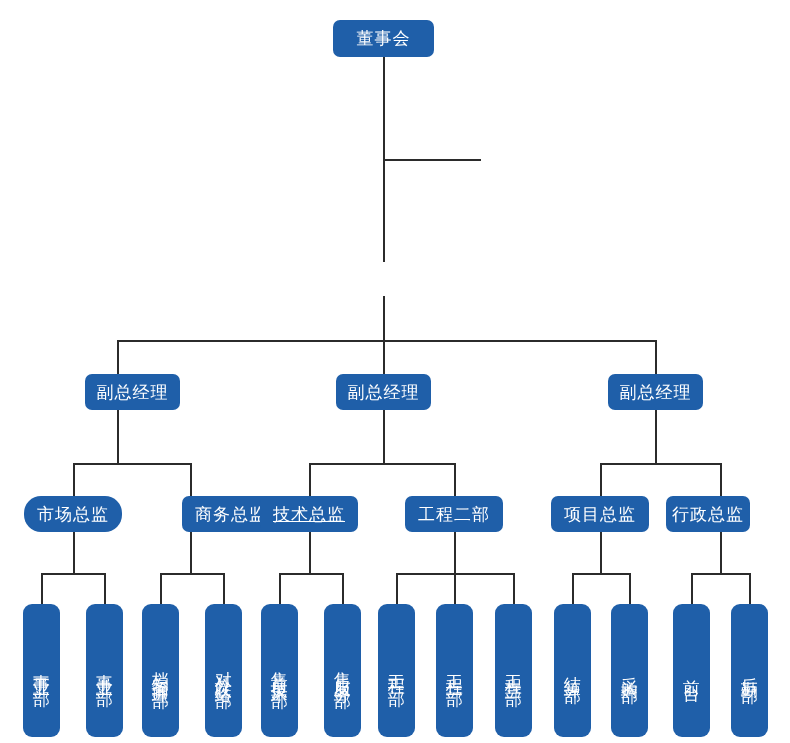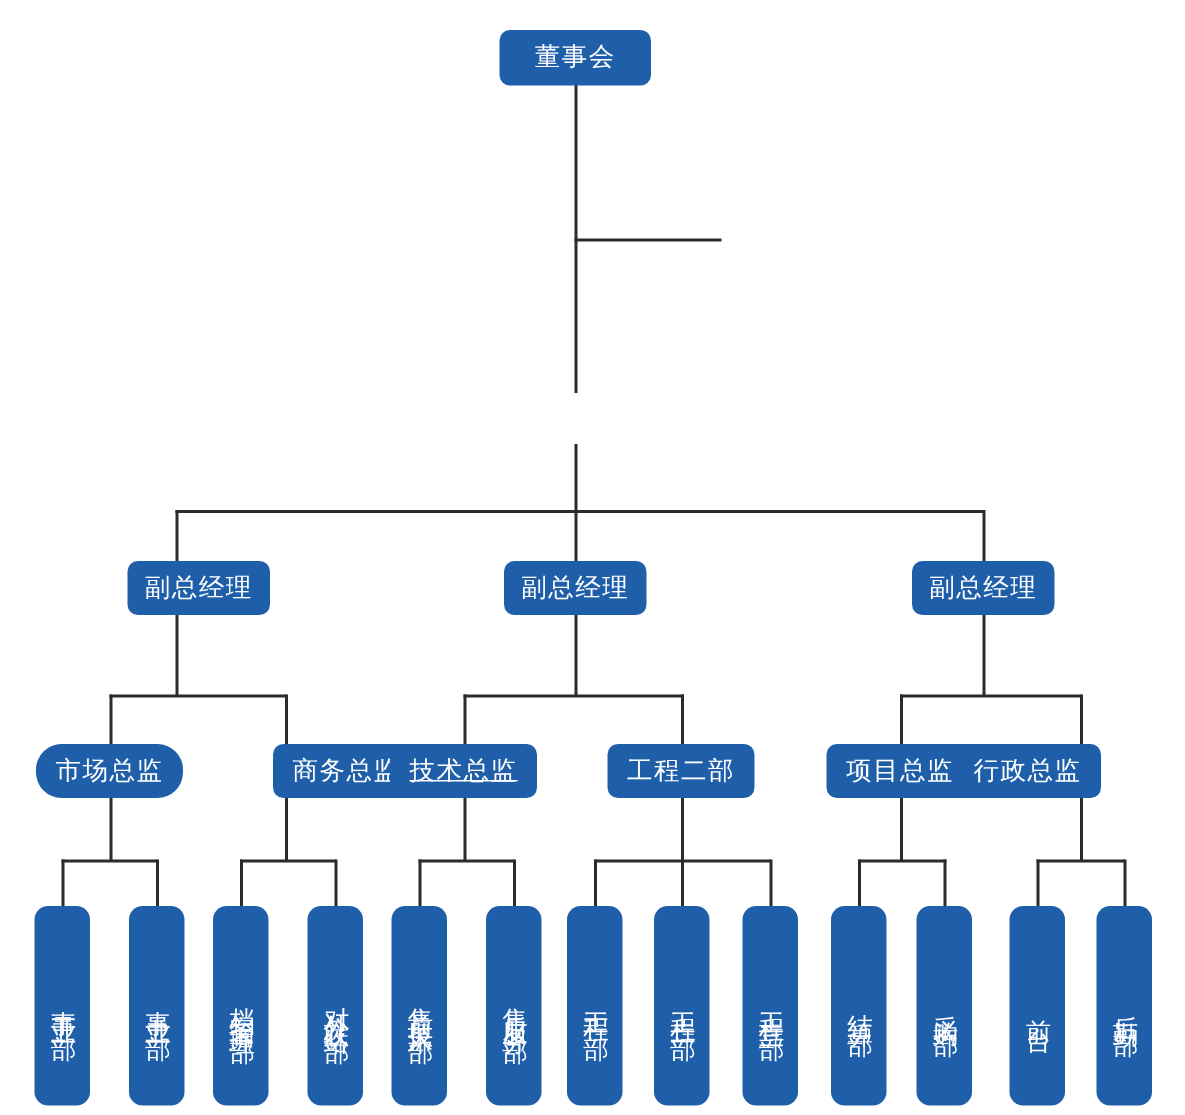--- a/index.html
+++ b/index.html
@@ -146,21 +146,21 @@
   </div>
   <div class="node horiz" style="left:260px; top:496px; width:98px; height:36px;text-decoration:underline;">
     <span>技术总监</span>
   </div>
   <div class="node horiz" style="left:405px; top:496px; width:98px; height:36px;">
     <span>工程二部</span>
   </div>
   <div class="node horiz" style="left:551px; top:496px; width:98px; height:36px;">
     <span>项目总监</span>
   </div>
-  <div class="node horiz" style="left:636px; top:496px; width:98px; height:36px;">
+  <div class="node horiz" style="left:666px; top:496px; width:84px; height:36px;">
     <span>行政总监</span>
   </div>
 
   <div class="node vert" style="left:23px; top:604px; width:37px; height:133px;">
     <span class="txt">事业一部</span>
   </div>
   <div class="node vert" style="left:86px; top:604px; width:37px; height:133px;">
     <span class="txt">事业二部</span>
   </div>
   <div class="node vert" style="left:142px; top:604px; width:37px; height:133px;">

